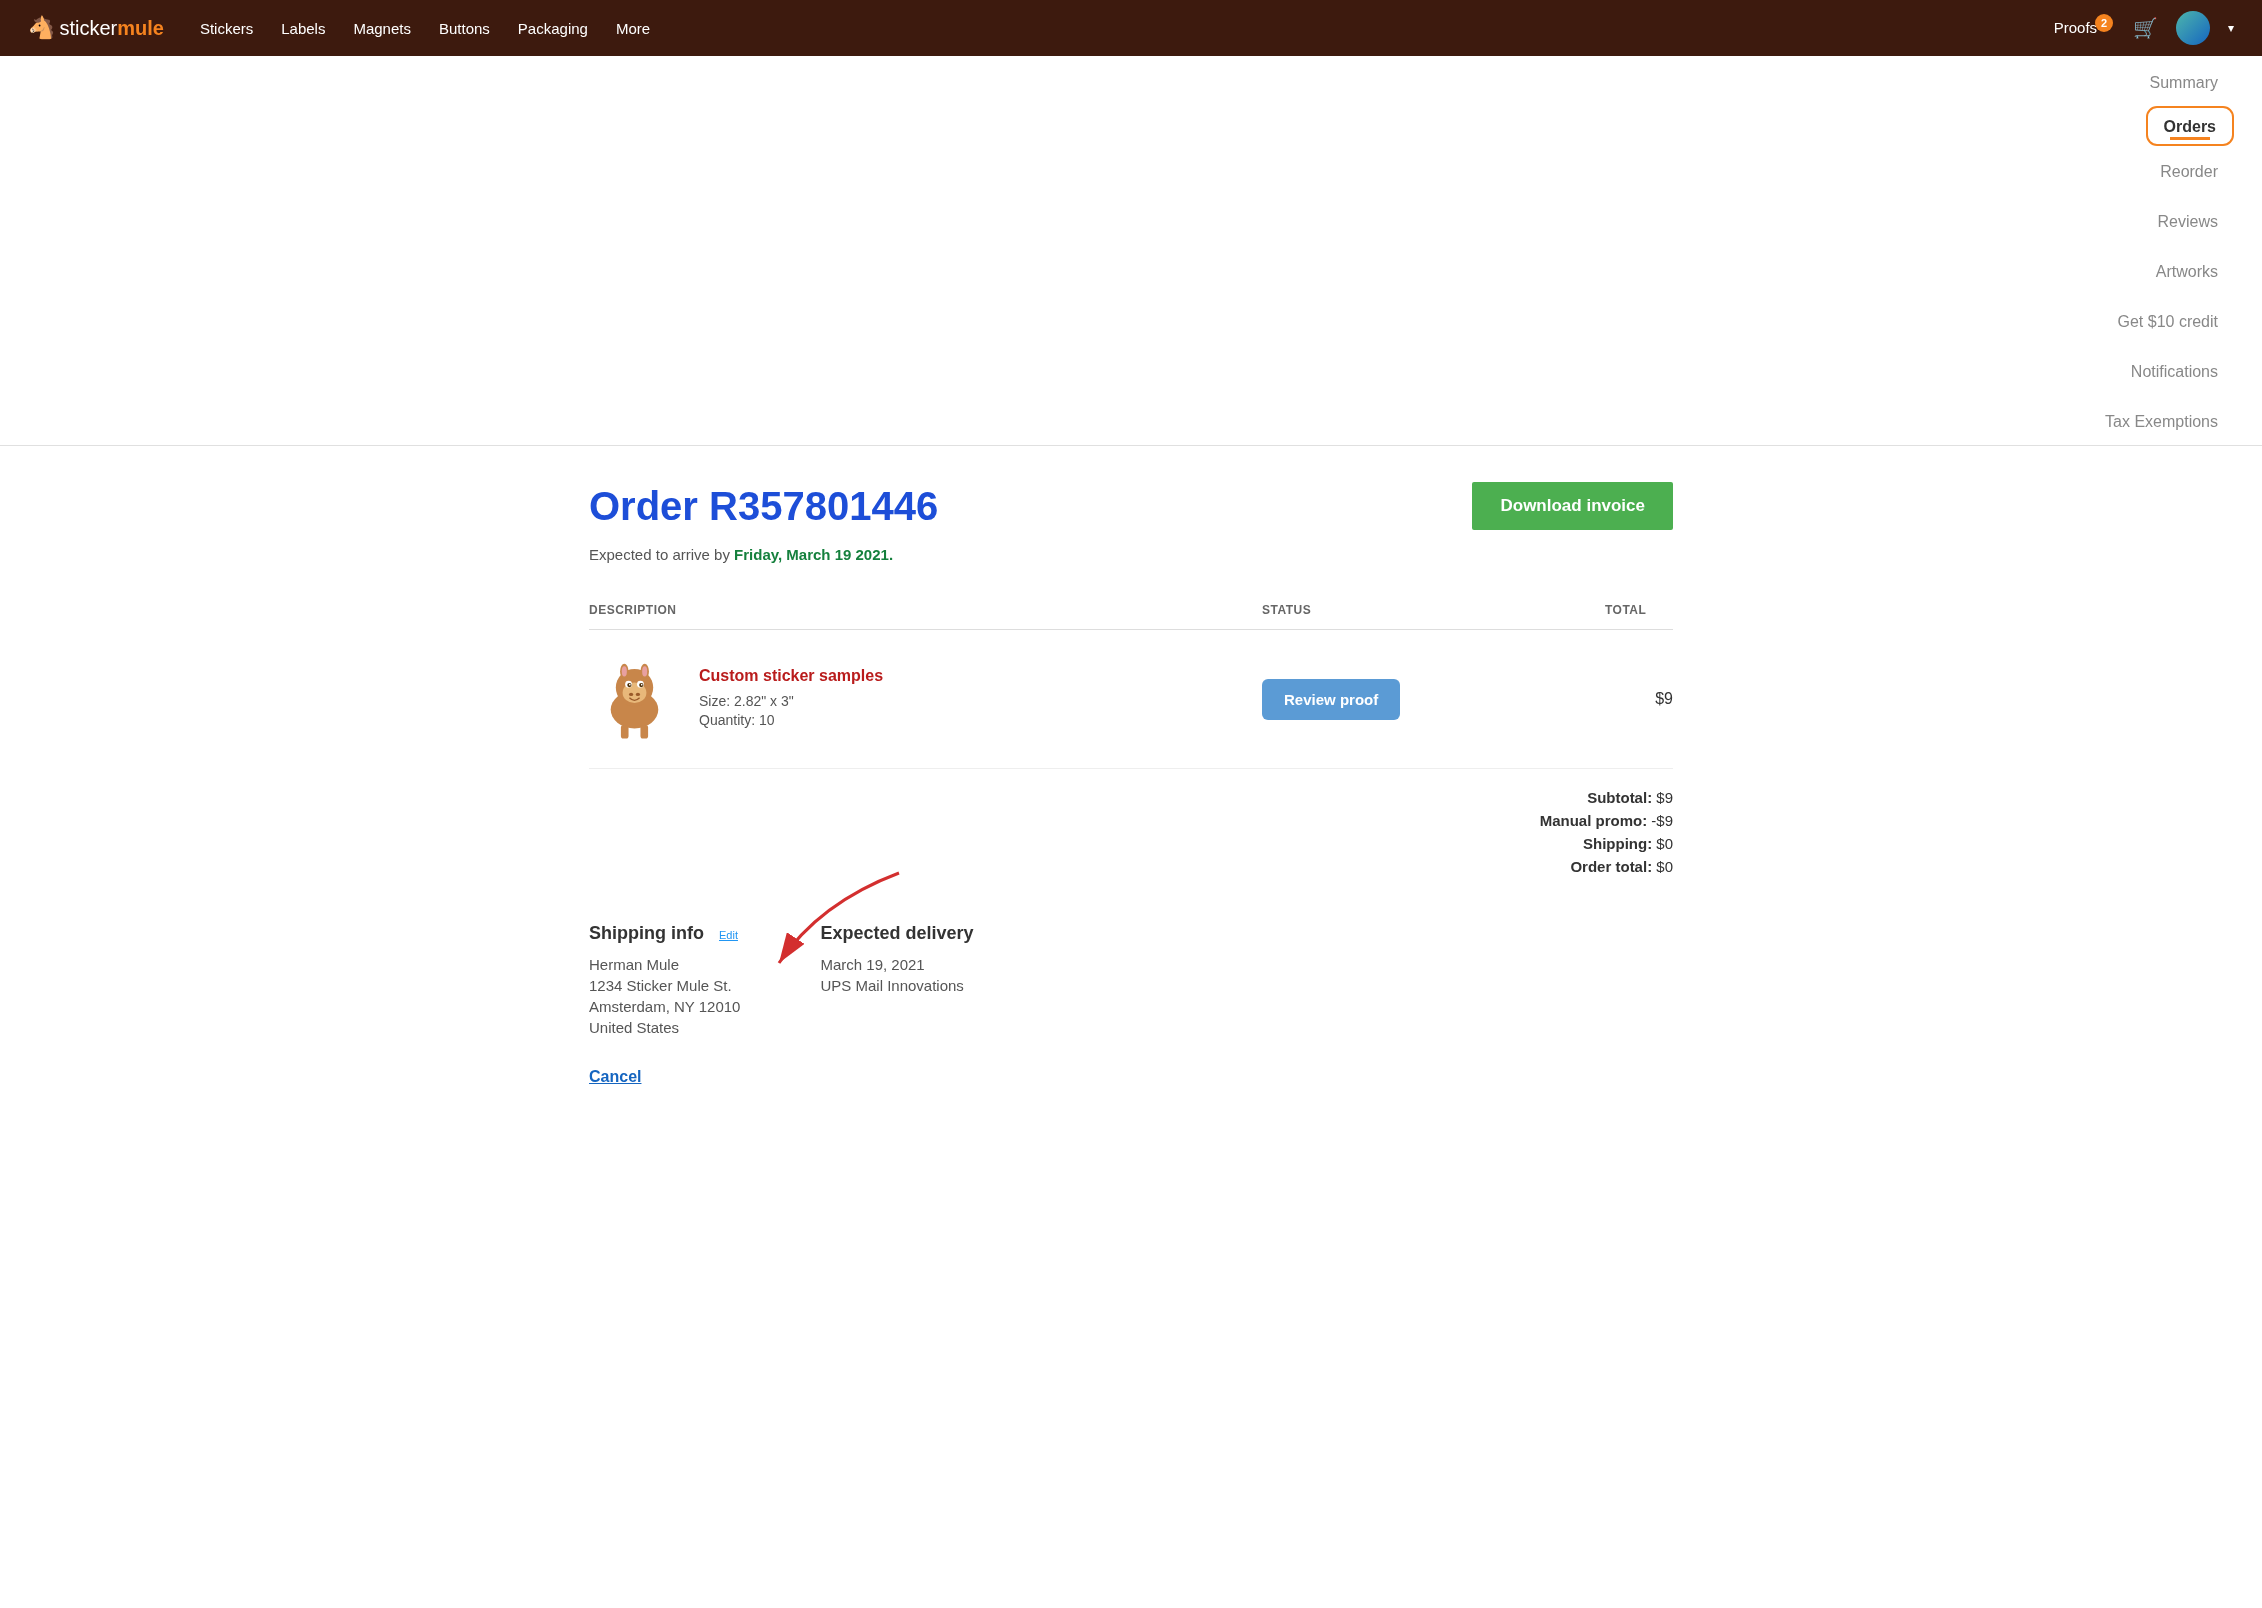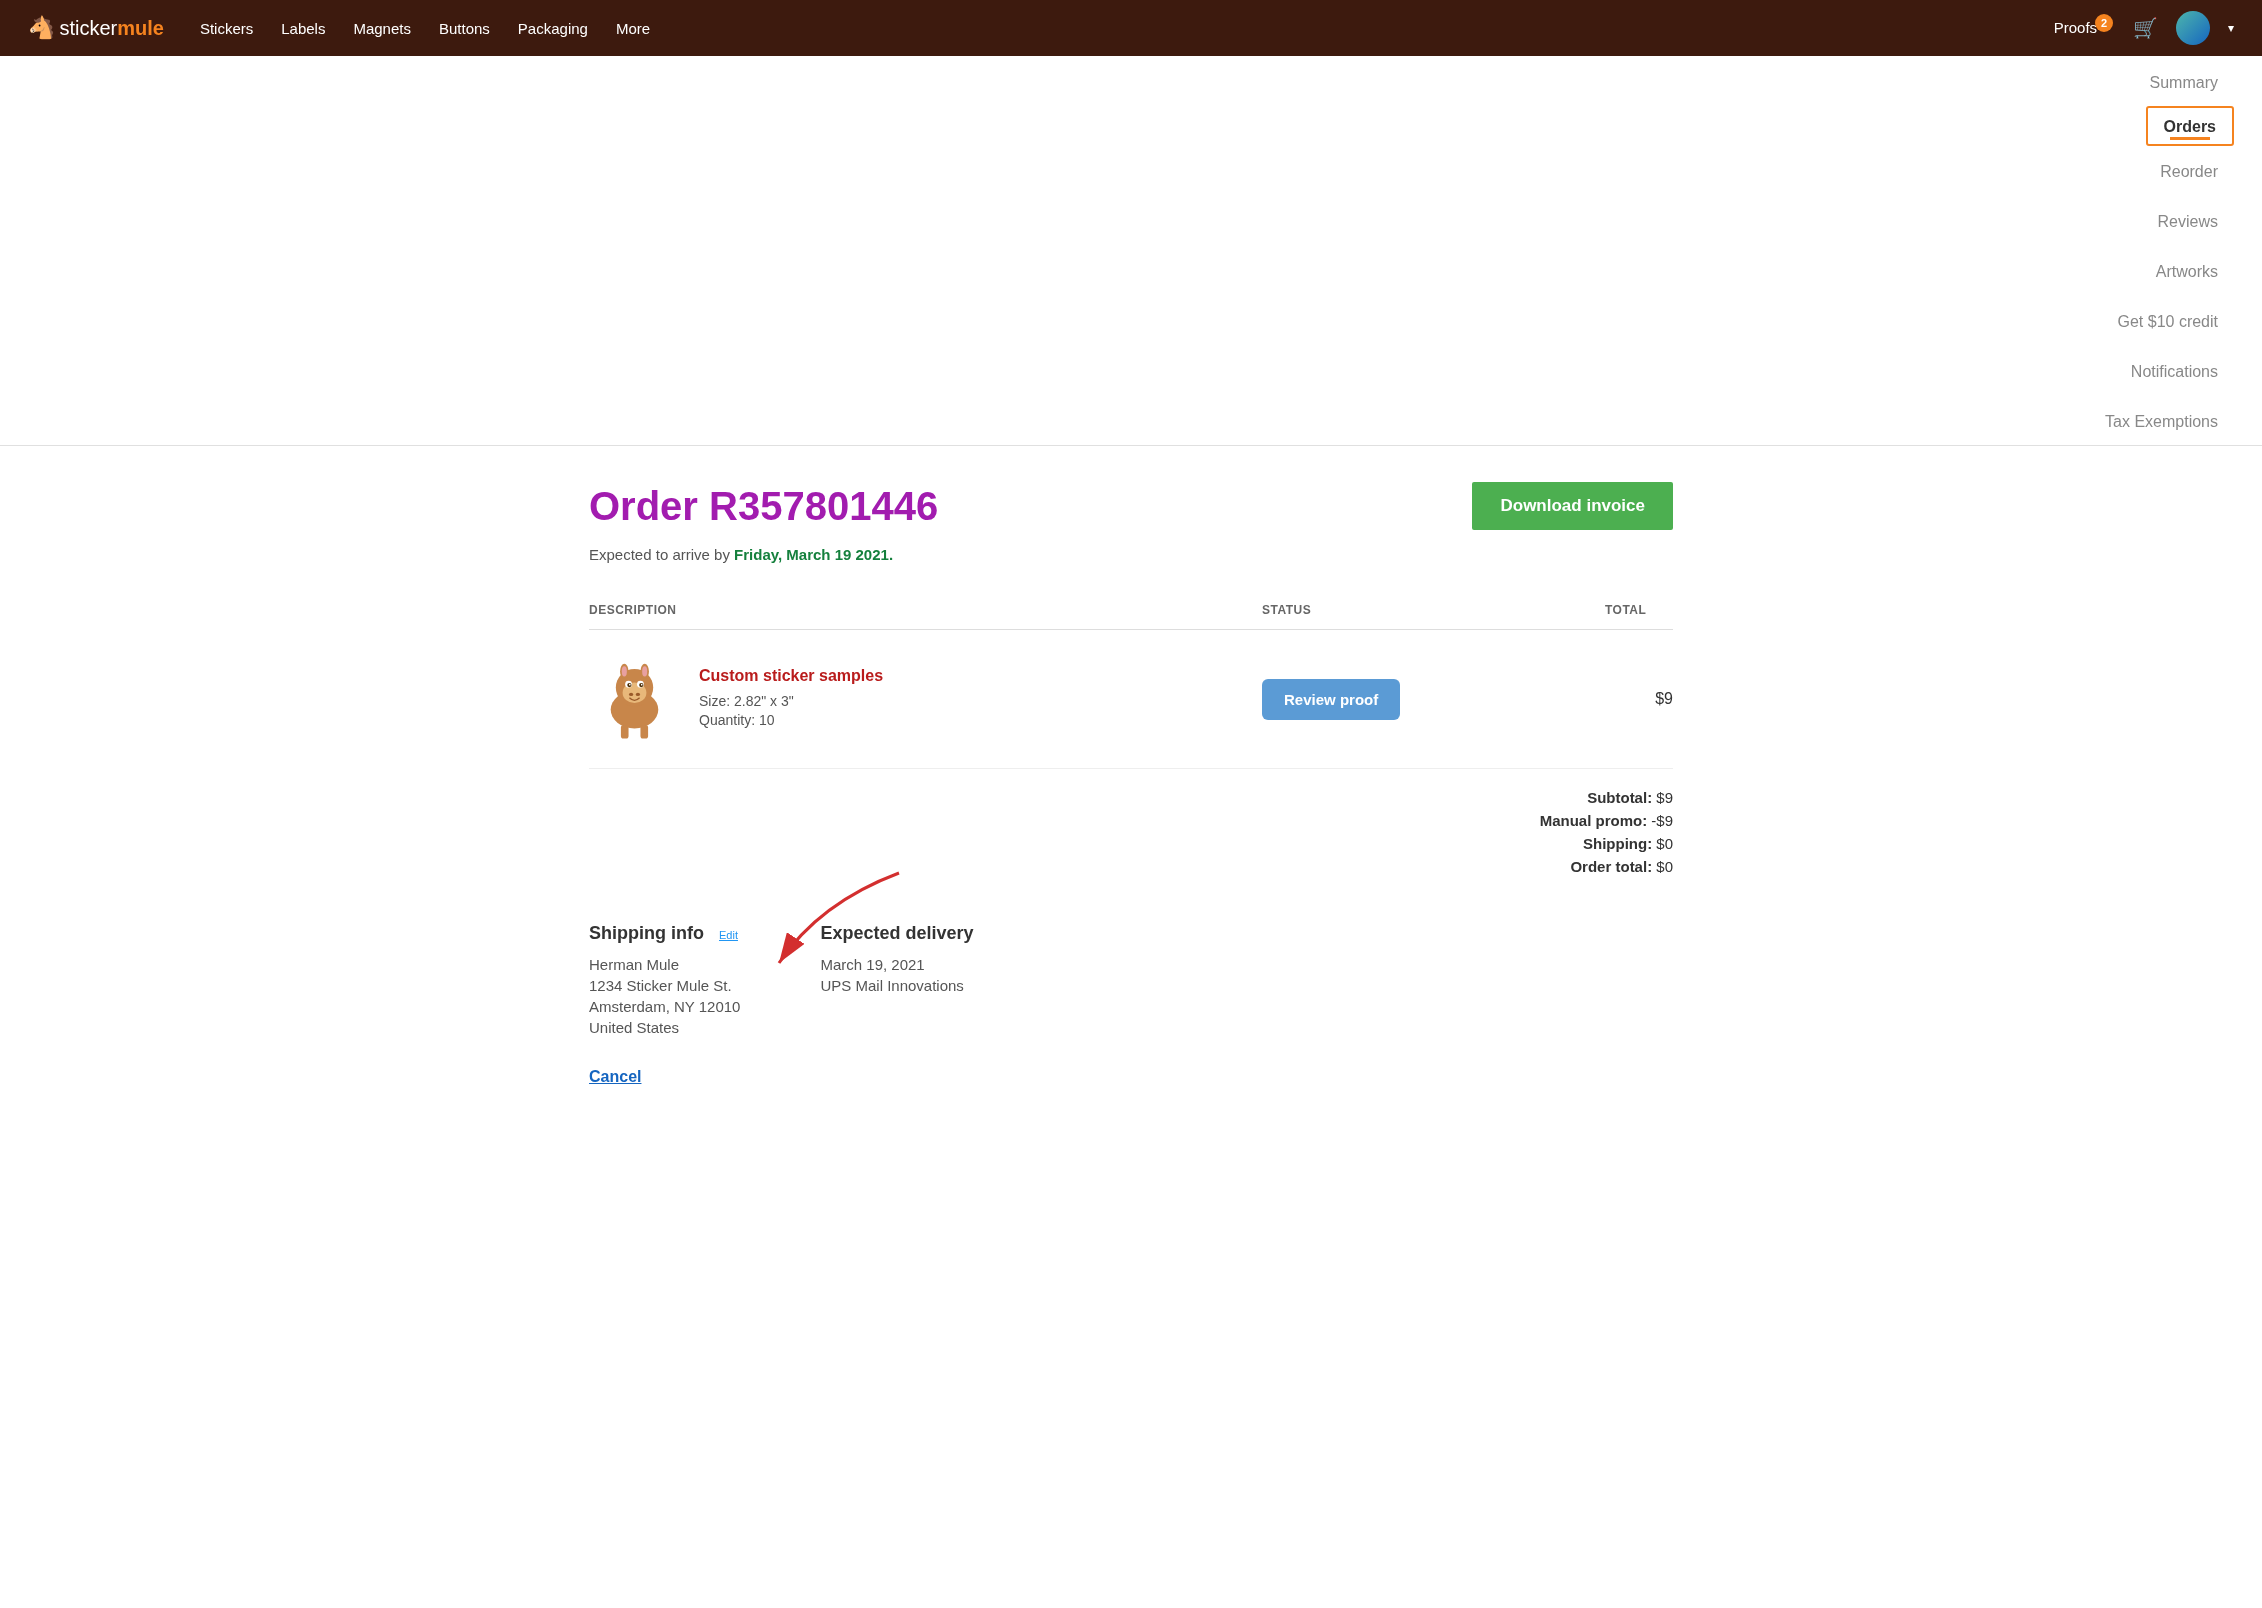--- a/index.html
+++ b/index.html
@@ -100,21 +100,21 @@
       color: #888;
       cursor: pointer;
       text-decoration: none;
       display: block;
       position: relative;
     }
     .tab.active {
       color: #333;
       font-weight: 600;
       border: 2px solid #f5831f;
-      border-radius: 3px;
+      border-radius: 11px;
       padding: 10px 16px 8px;
       margin-bottom: -1px;
     }
     .tab.active::after {
       content: '';
       display: block;
       width: 40px;
       height: 3px;
       background: #f5831f;
       position: absolute;
@@ -133,21 +133,21 @@
     
     .order-header {
       display: flex;
       align-items: center;
       justify-content: space-between;
       margin-bottom: 16px;
     }
     .order-title {
       font-size: 40px;
       font-weight: 800;
-      color: #a21caf;
+      color: #1d4ed8;
     }
     .download-btn {
       background: #4caf50;
       color: #fff;
       border: none;
       border-radius: 2px;
       padding: 14px 28px;
       font-size: 17px;
       font-weight: 600;
       cursor: pointer;

